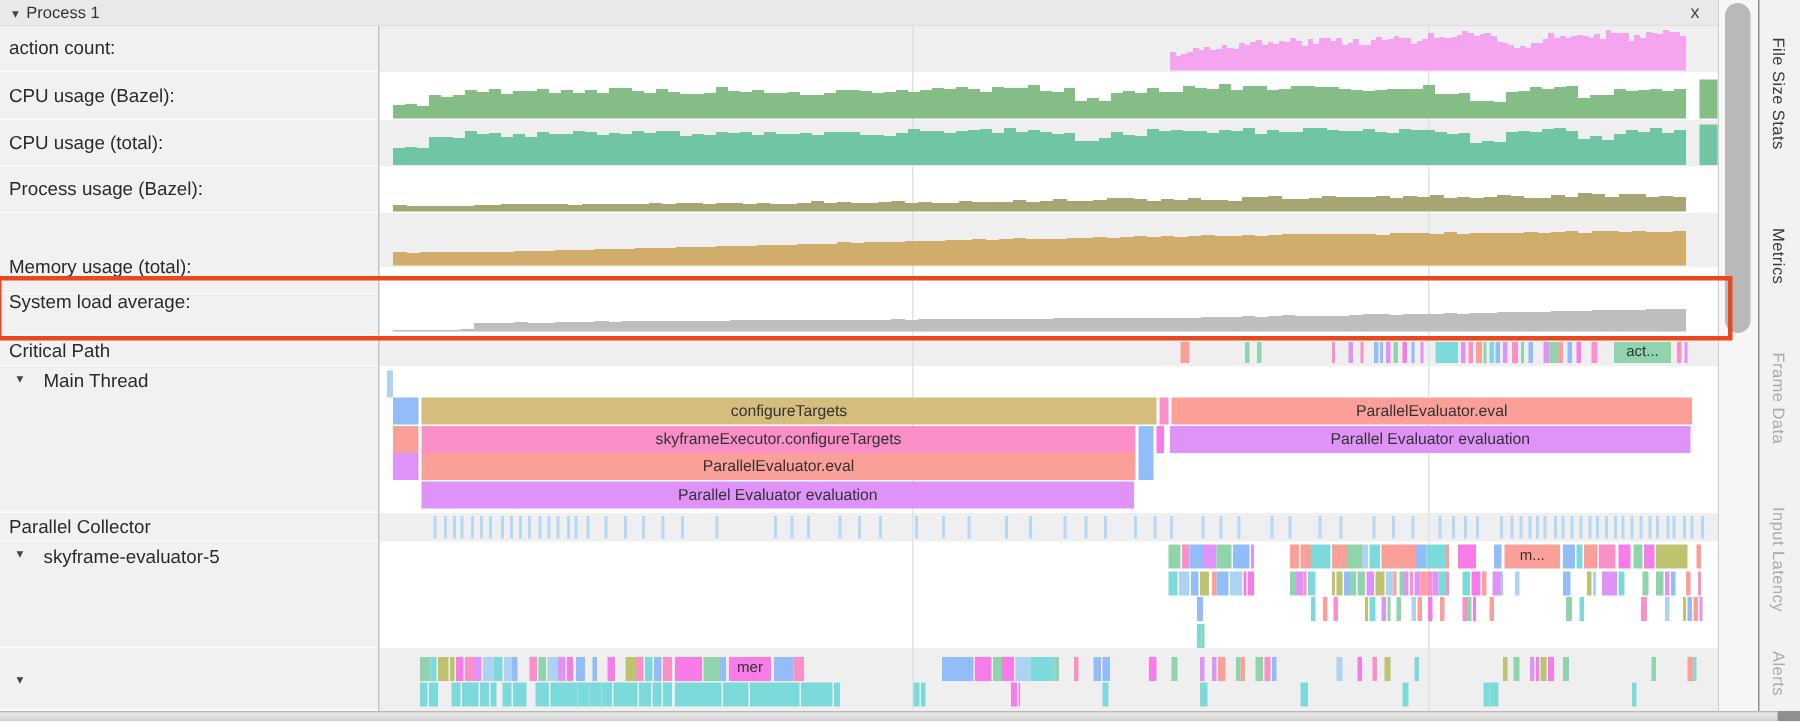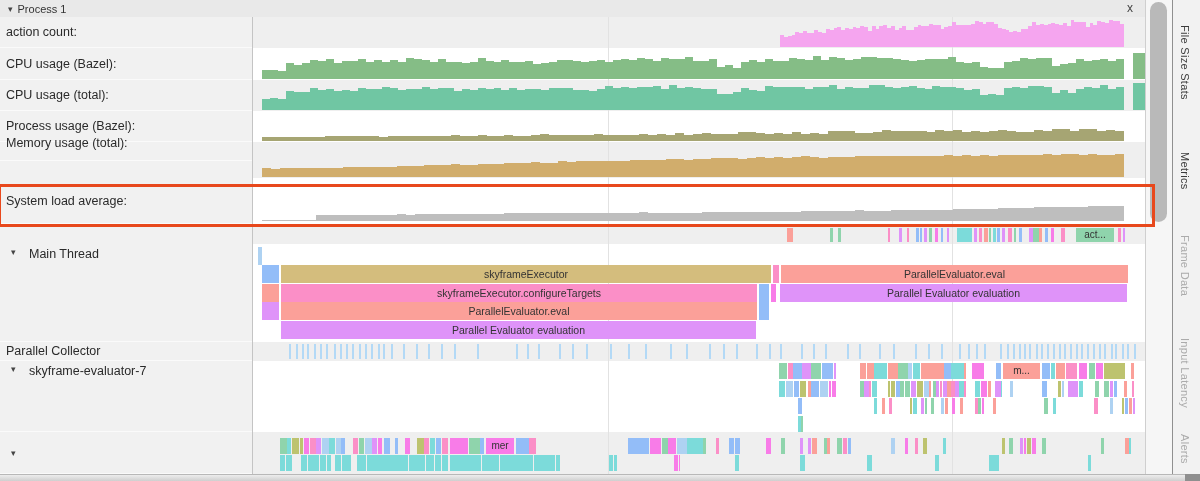--- a/index.html
+++ b/index.html
@@ -117,21 +117,21 @@
         <div class="tick" style="left: 781px; width: 8px; top: 228px; height: 14px; background: rgb(143, 212, 172);"></div>
         <div class="tick" style="left: 787px; width: 3px; top: 228px; height: 14px; background: rgb(251, 160, 153);"></div>
         <div class="tick" style="left: 793px; width: 3px; top: 228px; height: 14px; background: rgb(147, 189, 248);"></div>
         <div class="tick" style="left: 799px; width: 3px; top: 228px; height: 14px; background: rgb(248, 124, 232);"></div>
         <div class="tick" style="left: 809px; width: 4px; top: 228px; height: 14px; background: rgb(251, 143, 199);"></div>
         <div class="tick" style="left: 866px; width: 3px; top: 228px; height: 14px; background: rgb(251, 143, 199);"></div>
         <div class="tick" style="left: 871px; width: 2px; top: 228px; height: 14px; background: rgb(223, 147, 249);"></div>
         <div class="badge" style="left: 824px; width: 38px; top: 228px; height: 14px; background: rgb(143, 212, 172); line-height: 14px;">act...</div>
         <div class="bar" style="left: 6px; width: 4px; top: 247px; height: 18px; background: rgb(174, 210, 242);"></div>
         <div class="bar" style="left: 10px; width: 17px; top: 265.4px; height: 18px; background: rgb(147, 189, 248);"></div>
-        <div class="bar" style="left: 29px; width: 490px; top: 265.4px; height: 18px; background: rgb(212, 189, 125);">skyframeExecutor</div>
+        <div class="bar" style="left: 29px; width: 490px; top: 265.4px; height: 18px; background: rgb(212, 189, 125);">configureTargets</div>
         <div class="bar" style="left: 521px; width: 6px; top: 265.4px; height: 18px; background: rgb(251, 143, 199);"></div>
         <div class="bar" style="left: 529px; width: 347px; top: 265.4px; height: 18px; background: rgb(251, 160, 153);">ParallelEvaluator.eval</div>
         <div class="bar" style="left: 10px; width: 17px; top: 283.8px; height: 18px; background: rgb(251, 160, 153);"></div>
         <div class="bar" style="left: 29px; width: 476px; top: 283.8px; height: 18px; background: rgb(251, 143, 199);">skyframeExecutor.configureTargets</div>
         <div class="bar" style="left: 507px; width: 10px; top: 283.8px; height: 18px; background: rgb(147, 189, 248);"></div>
         <div class="bar" style="left: 519px; width: 5px; top: 283.8px; height: 18px; background: rgb(248, 124, 232);"></div>
         <div class="bar" style="left: 528px; width: 347px; top: 283.8px; height: 18px; background: rgb(223, 147, 249);">Parallel Evaluator evaluation</div>
         <div class="bar" style="left: 10px; width: 17px; top: 302.2px; height: 18px; background: rgb(223, 147, 249);"></div>
         <div class="bar" style="left: 29px; width: 476px; top: 302.2px; height: 18px; background: rgb(251, 160, 153);">ParallelEvaluator.eval</div>
         <div class="bar" style="left: 507px; width: 10px; top: 302.2px; height: 18px; background: rgb(147, 189, 248);"></div>
@@ -438,36 +438,39 @@
         </div>
       <div class="lrow" style="top:31px;height:32px">
         <span class="txt">CPU usage (Bazel):</span>
         </div>
       <div class="lrow" style="top:63px;height:31px">
         <span class="txt">CPU usage (total):</span>
         </div>
       <div class="lrow" style="top:94px;height:31px">
         <span class="txt">Process usage (Bazel):</span>
         </div>
-      <div class="lrow" style="top:108px;height:36px">
+      <div class="lrow" style="top:143px;height:36px">
         <span class="txt">Memory usage (total):</span>
         </div>
       <div class="lrow" style="top:161px;height:46px">
         <span class="txt">System load average:</span>
+        </div>
+      <div class="lrow" style="top:207px;height:20px">
+        <span class="txt">Critical Path</span>
         </div>
       <div class="lrow top" style="top:227px;height:98px">
         <span class="arrow">▾</span>
         <span class="txt">Main Thread</span>
         </div>
       <div class="lrow" style="top:325px;height:19px">
         <span class="txt">Parallel Collector</span>
         </div>
       <div class="lrow top" style="top:344px;height:71px">
         <span class="arrow">▾</span>
-        <span class="txt">skyframe-evaluator-7</span>
+        <span class="txt">skyframe-evaluator-5</span>
         </div>
       <div class="lrow" style="top:415px;height:42px">
         <span class="arrow">▾</span>
         </div>
     </div>
 
     <div class="hl" id="highlight" style="left: -2px; top: 184px; width: 1151px; height: 37px; border-color: rgb(232, 72, 28);"></div>
   </div>
 
   <div class="vscroll">

